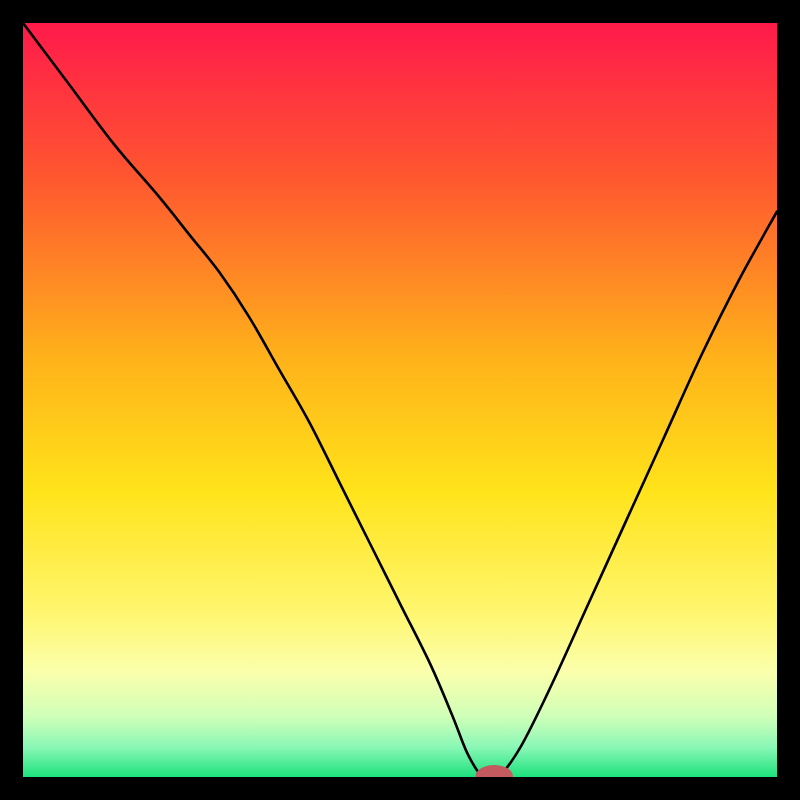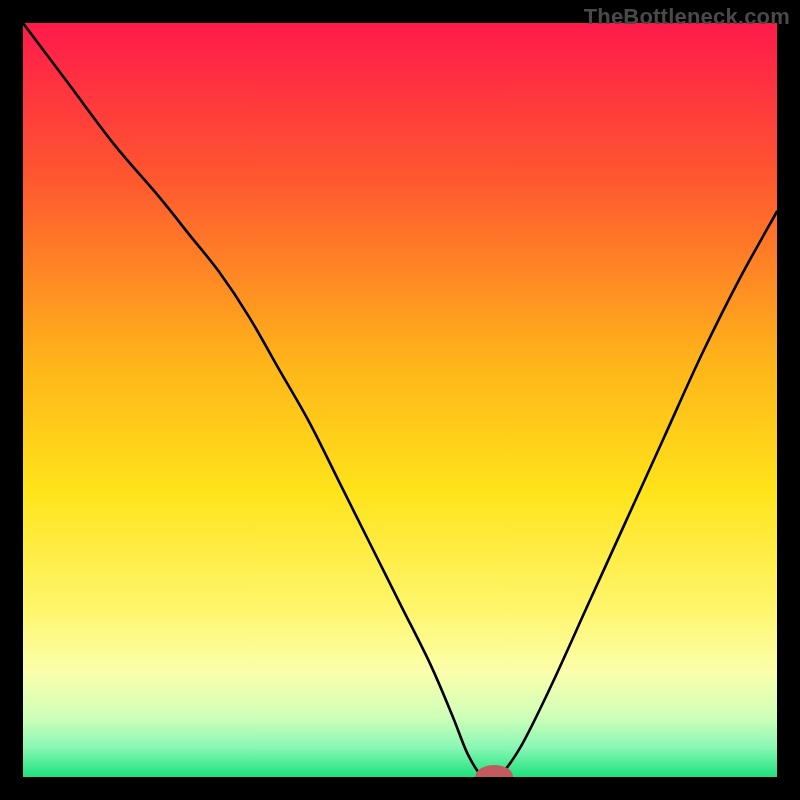--- a/index.html
+++ b/index.html
@@ -49,21 +49,20 @@
   }
   .marker {
     fill: #c25a5f;
     stroke: #c25a5f;
   }
 </style>
 </head>
 <body>
 
 <div class="frame">
-  <div class="watermark">TheBottleneck.com</div>
   <div class="plot-area">
     <svg viewBox="0 0 100 100" preserveAspectRatio="none">
       <defs>
         <linearGradient id="bg-grad" x1="0" y1="0" x2="0" y2="1">
             <stop offset="0%" stop-color="#ff1a4b"></stop>
             <stop offset="20%" stop-color="#ff5530"></stop>
             <stop offset="45%" stop-color="#ffb41a"></stop>
             <stop offset="62%" stop-color="#ffe31a"></stop>
             <stop offset="78%" stop-color="#fff66e"></stop>
             <stop offset="86%" stop-color="#fbffac"></stop>

